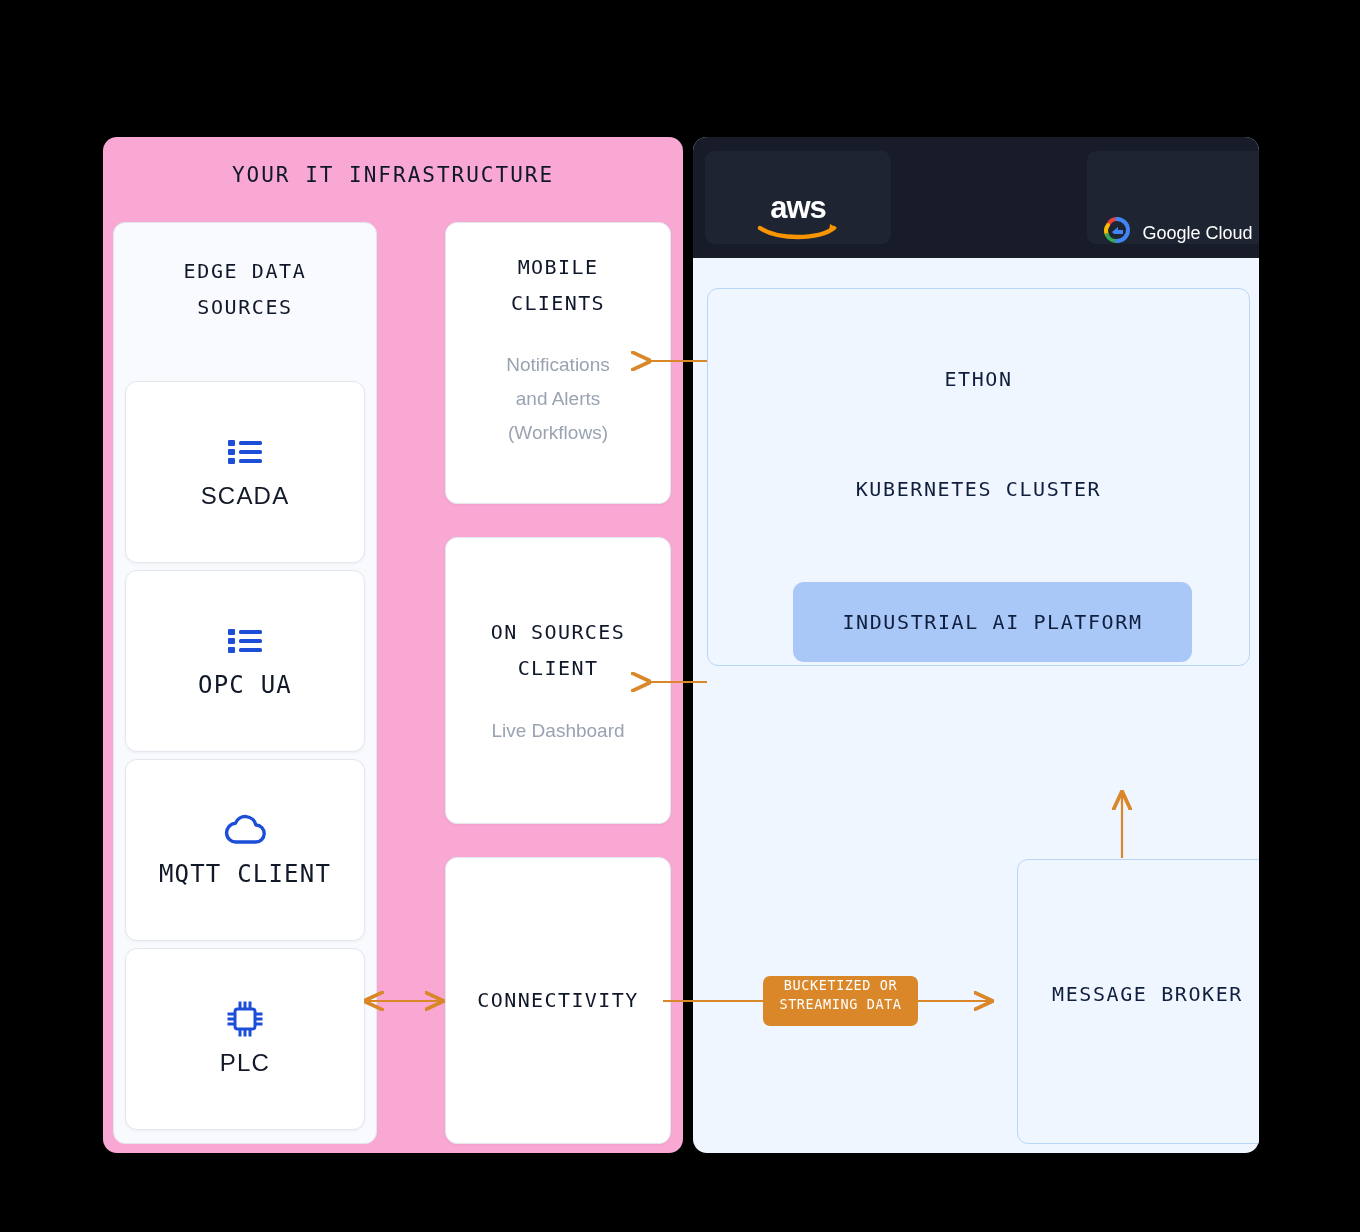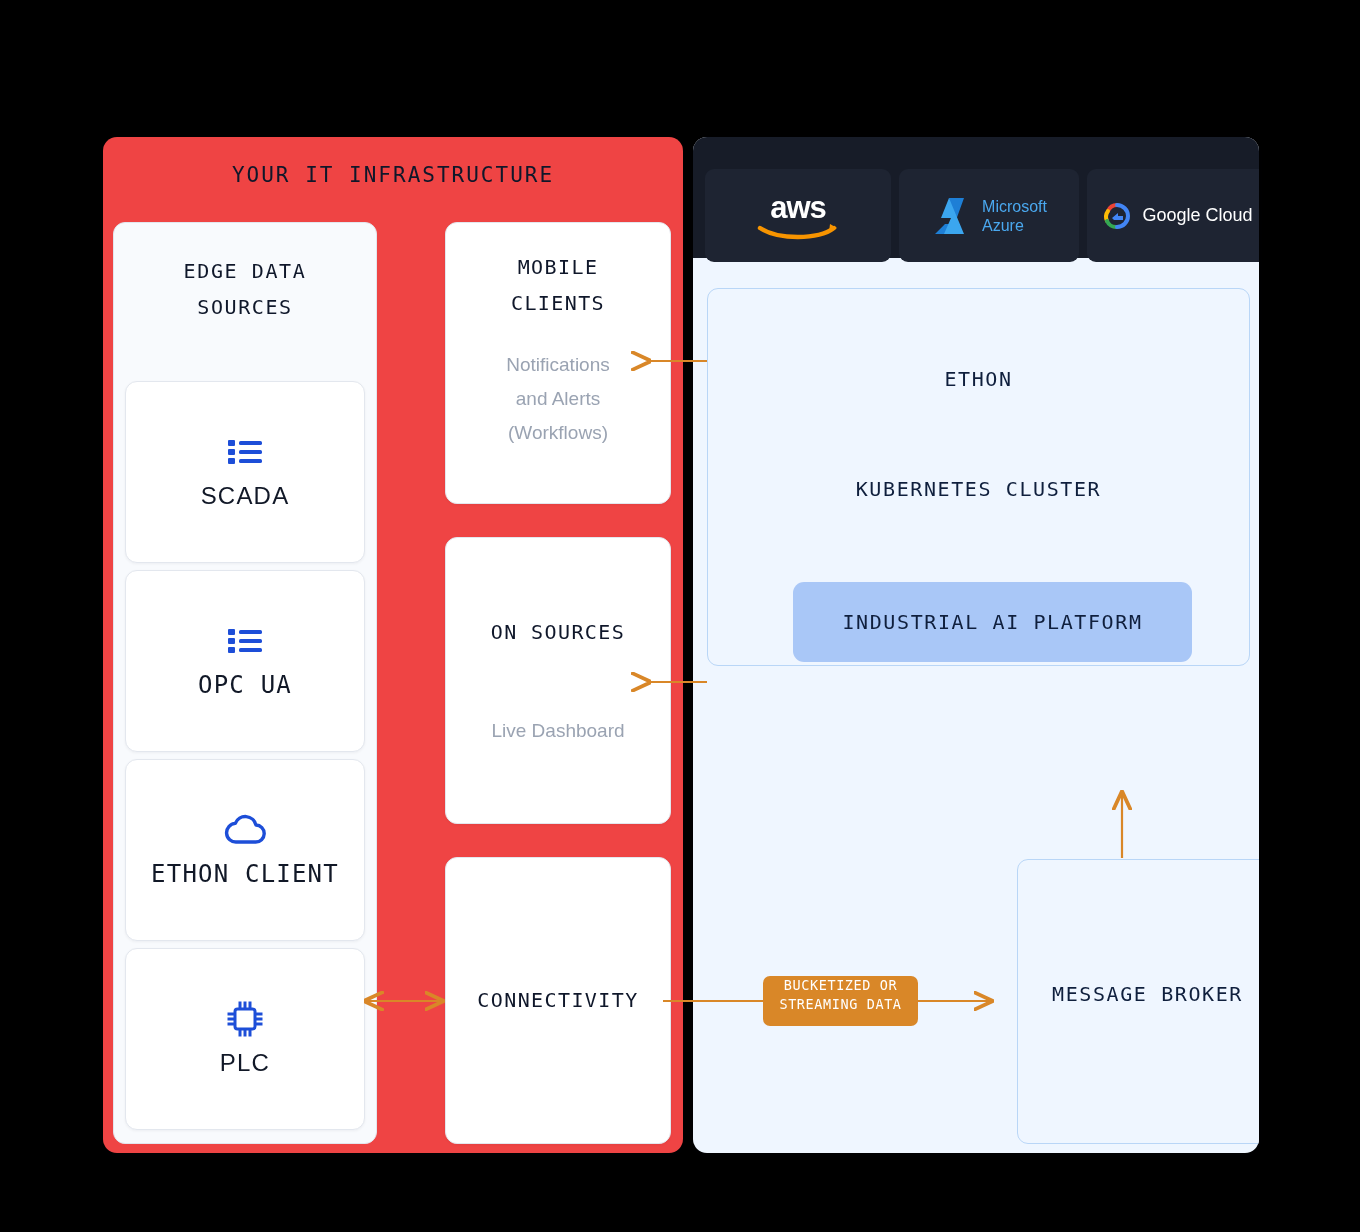--- a/index.html
+++ b/index.html
@@ -6,21 +6,21 @@
   body{
     width:1360px;height:1232px;position:relative;overflow:hidden;
     font-family:"DejaVu Sans Mono","Liberation Mono",monospace;
   }
   .mono{font-family:"DejaVu Sans Mono","Liberation Mono",monospace;}
   .sans{font-family:"Liberation Sans","DejaVu Sans",sans-serif;}
 
   
   #left-panel{
     position:absolute;left:103px;top:137px;width:580px;height:1016px;
-    background:#ef4444;border-radius:14px;
+    background:#f9a8d4;border-radius:14px;
     box-shadow:0 2px 10px rgba(15,23,42,.10);
   }
   #it-title{
     position:absolute;left:0;top:26px;width:100%;text-align:center;
     font-size:21px;letter-spacing:2.0px;color:#0f172a;
   }
   .sub-panel{
     position:absolute;background:#f8fafd;border:1px solid #e2e6ee;border-radius:12px;
   }
   #edge-panel{left:10px;top:85px;width:262px;height:920px;}
@@ -62,22 +62,22 @@
   
   #right-panel{
     position:absolute;left:693px;top:137px;width:566px;height:1016px;
     border-radius:14px;overflow:hidden;background:#eff6ff;
     box-shadow:0 2px 10px rgba(15,23,42,.10);
   }
   #cloud-bar{
     position:absolute;left:0;top:0;width:100%;height:121px;background:#171c28;
   }
   .cloud-chip{
-    position:absolute;top:32px;height:93px;background:#1e2432;border-radius:9px;
-    display:flex;align-items:center;justify-content:center;gap:9px;
+    position:absolute;top:14px;height:93px;background:#1e2432;border-radius:9px;
+    display:flex;align-items:flex-end;justify-content:center;gap:9px;
   }
   #chip-aws{left:12px;width:186px;}
   #chip-azure{left:206px;width:180px;}
   #chip-gcp{left:394px;width:180px;}
   .logo-text-white{color:#fff;font-size:18px;}
 
   #ethon-box{
     position:absolute;left:14px;top:151px;width:541px;height:376px;
     border:1.6px solid #b9d6f7;border-radius:11px;background:#eff6ff;
   }
@@ -151,21 +151,21 @@
       </div>
       <div class="src-label mono">OPC UA</div>
     </div>
 
     <div id="src-mqtt" class="white-card src-card">
       <div class="src-icon">
         <svg width="44" height="32" viewBox="0 0 44 32" aria-hidden="true">
           <path d="M13.5 28 H32.5 a8.5 8.5 0 0 0 0.4 -17 a10.8 10.8 0 0 0 -20.6 -1.6 A8.3 8.3 0 0 0 13.5 28 Z" fill="none" stroke="#1d4ed8" stroke-width="3.4" stroke-linejoin="round"></path>
         </svg>
       </div>
-      <div class="src-label mono">ETHON CLIENT</div>
+      <div class="src-label mono">MQTT CLIENT</div>
     </div>
 
     <div id="src-plc" class="white-card src-card">
       <div class="src-icon">
         <svg width="38" height="38" viewBox="0 0 38 38" aria-hidden="true">
           <rect x="9" y="9" width="20" height="20" rx="2.5" fill="none" stroke="#1d4ed8" stroke-width="3"></rect>
           <g stroke="#1d4ed8" stroke-width="3" stroke-linecap="square">
             <line x1="14" y1="3" x2="14" y2="8"></line>
               <line x1="19" y1="3" x2="19" y2="8"></line>
               <line x1="24" y1="3" x2="24" y2="8"></line>
@@ -188,49 +188,40 @@
   <div id="mobile-card" class="white-card">
     <div class="card-head mono" style="top:26px">MOBILE</div>
     <div class="card-head mono" style="top:62px">CLIENTS</div>
     <div class="card-sub sans" style="top:125px">Notifications</div>
     <div class="card-sub sans" style="top:159px">and Alerts</div>
     <div class="card-sub sans" style="top:193px">(Workflows)</div>
   </div>
 
   <div id="onprem-card" class="white-card">
     <div class="card-head mono" style="top:76px">ON SOURCES</div>
+    <div class="card-head mono" style="top:112px">CLIENT</div>
     <div class="card-sub sans" style="top:176px">Live Dashboard</div>
   </div>
 
   <div id="conn-card" class="white-card">
     <div class="card-head mono" style="top:124px">CONNECTIVITY</div>
   </div>
 </div>
 
 <div id="right-panel">
 
   <div id="cloud-bar">
     <div id="chip-aws" class="cloud-chip">
       <svg width="96" height="56" viewBox="0 0 96 56" aria-hidden="true">
         <text x="48" y="30" text-anchor="middle" fill="#ffffff" font-family="Liberation Sans, sans-serif" font-size="31" font-weight="bold" letter-spacing="-1">aws</text>
         <path d="M10 40 C28 52 68 52 84 40" fill="none" stroke="#f79400" stroke-width="4.4" stroke-linecap="round"></path>
         <path d="M80 36 L87 40 L79 44 Z" fill="#f79400"></path>
       </svg>
     </div>
 
-    <div id="chip-azure" class="cloud-chip">
-      <svg width="42" height="44" viewBox="0 0 42 44" aria-hidden="true">
-        <path d="M18 4 L33 4 L20 40 L4 40 L14 30 L22 30 Z" fill="#1e7fd6"></path>
-        <path d="M18 4 L10 24 L20 24 L13 40 L33 40 Z" fill="#3ba6ef"></path>
-      </svg>
-      <div style="display:flex;flex-direction:column;line-height:19px;">
-        <span class="sans" style="color:#4aa8ef;font-size:16px;">Microsoft</span>
-        <span class="sans" style="color:#4aa8ef;font-size:16px;">Azure</span>
-      </div>
-    </div>
 
     <div id="chip-gcp" class="cloud-chip">
       <svg width="32" height="28" viewBox="0 0 32 28" aria-hidden="true">
         <path d="M16 3 A10 10 0 0 0 7 9" fill="none" stroke="#ea4335" stroke-width="4" stroke-linecap="round"></path>
         <path d="M7 9 A10 10 0 0 0 6 19" fill="none" stroke="#fbbc05" stroke-width="4" stroke-linecap="round"></path>
         <path d="M6 19 A10 10 0 0 0 16 25" fill="none" stroke="#34a853" stroke-width="4" stroke-linecap="round"></path>
         <path d="M16 25 A10 10 0 0 0 16 3" fill="none" stroke="#4285f4" stroke-width="4" stroke-linecap="round"></path>
         <path d="M11 16 L17 11 L17 14 L22 14 L22 18 L13 18 Z" fill="#4285f4"></path>
       </svg>
       <span class="logo-text-white sans">Google Cloud</span>

